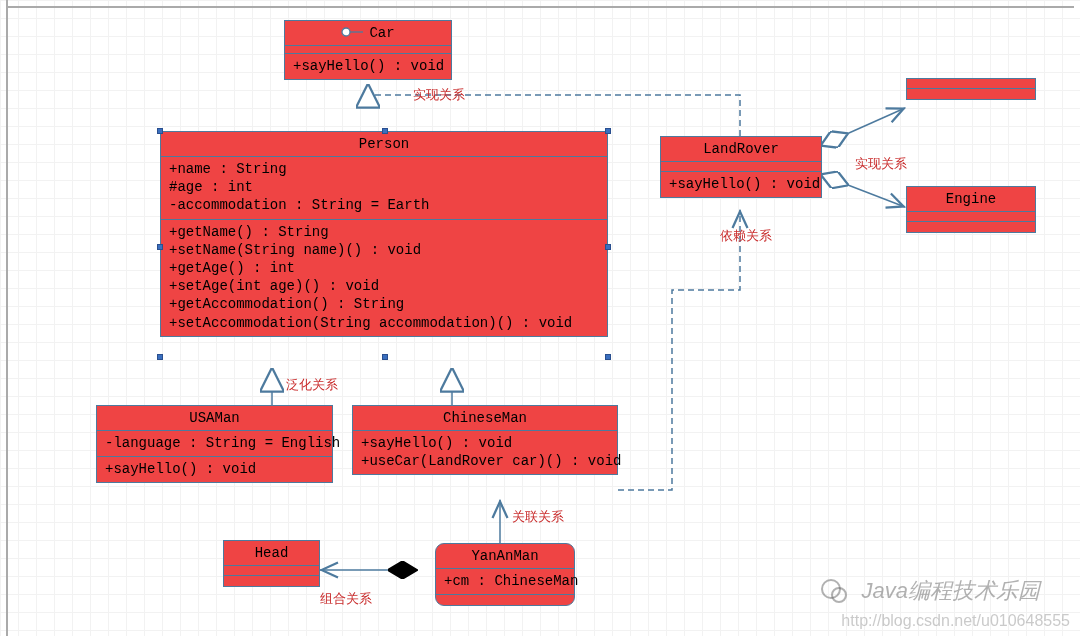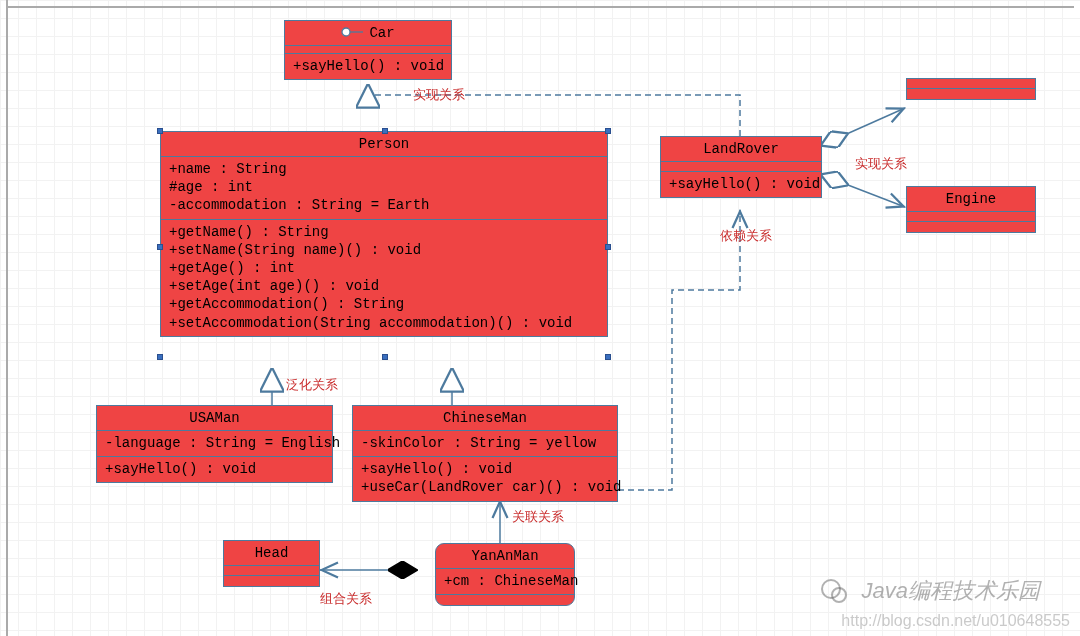--- a/index.html
+++ b/index.html
@@ -163,21 +163,20 @@
 </div>
 
 <div class="uml-class" style="left:96px; top:405px; width:237px;">
   <div class="uml-title">USAMan</div>
   <div class="uml-section">-language : String = English</div>
   <div class="uml-section">+sayHello() : void</div>
 </div>
 
 <div class="uml-class" style="left:352px; top:405px; width:266px;">
   <div class="uml-title">ChineseMan</div>
-  <div class="uml-section">-skinColor : String = yellow</div>
   <div class="uml-section">+sayHello() : void
 +useCar(LandRover car)() : void</div>
 </div>
 
 <div class="uml-class" style="left:435px; top:543px; width:140px;border-radius:9px;">
   <div class="uml-title">YanAnMan</div>
   <div class="uml-section">+cm : ChineseMan</div>
   <div class="uml-section" style="height:10px;"></div>
 </div>
 

